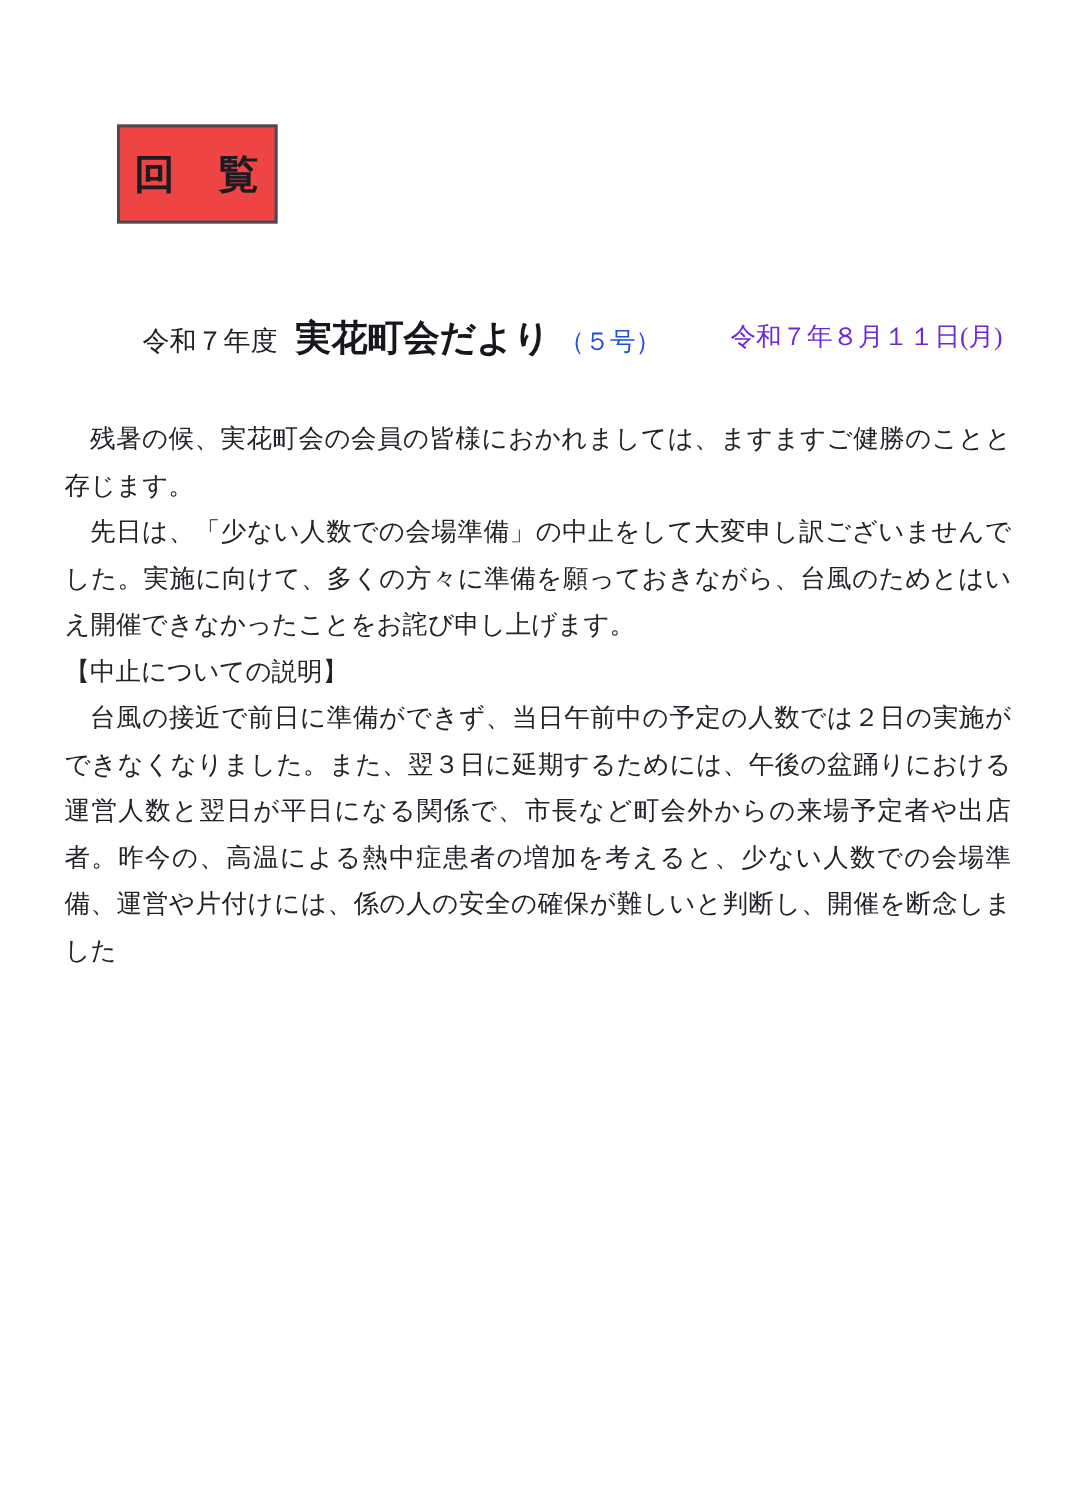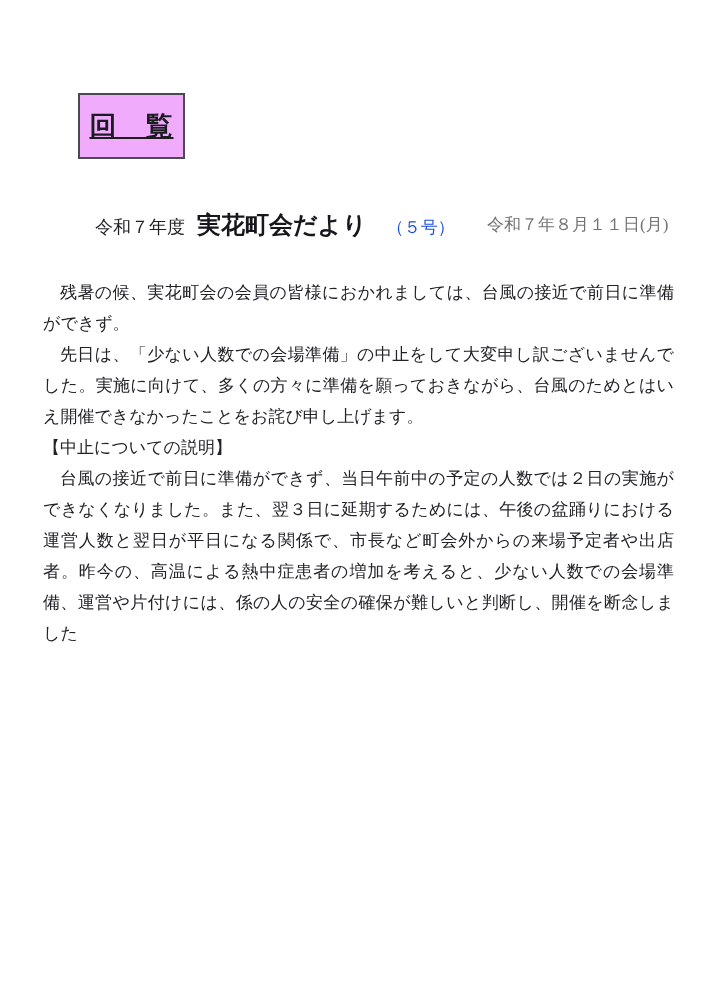--- a/index.html
+++ b/index.html
@@ -12,29 +12,28 @@
     position: relative;
     width: 714px;
     height: 1000px;
     background: #ffffff;
     overflow: hidden;
   }
   
   .kairan-box {
     position: absolute;
     left: 78px;
-    top: 93px;
+    top: 83px;
     width: 107px;
     height: 66px;
-    background: #f0abfc;
+    background: #ef4444;
     border: 2px solid #4a4a50;
     display: flex;
     align-items: center;
     justify-content: center;
-    text-decoration: underline;
   }
   .kairan-box span {
     font-size: 27px;
     font-weight: bold;
     color: #1b1b22;
     white-space: pre;
     letter-spacing: 1px;
   }
   
   .title-line {
@@ -46,34 +45,34 @@
   .title-era {
     font-size: 18px;
     color: #1e1e24;
     margin-right: 12px;
     margin-left: 19px;
   }
   .title-main {
     font-size: 24px;
     font-weight: bold;
     color: #16161c;
-    margin-right: 20px;
+    margin-right: 6px;
   }
   .title-issue {
     font-size: 17px;
     color: #1d4ed8;
   }
   
   .meta-block {
     position: absolute;
     left: 487px;
     top: 208px;
     font-size: 17px;
     line-height: 33px;
-    color: #737373;
+    color: #6d28d9;
     white-space: nowrap;
   }
   
   .body-text {
     position: absolute;
     left: 43px;
     top: 277px;
     width: 631px;
     font-size: 17px;
     line-height: 31px;
@@ -95,19 +94,19 @@
 
   <div class="title-line">
     <span class="title-era">令和７年度</span><span class="title-main">実花町会だより</span><span class="title-issue">（５号）</span>
   </div>
 
   <div class="meta-block">
     <div>令和７年８月１１日(月)</div>
   </div>
 
   <div class="body-text">
-    <p class="indent">残暑の候、実花町会の会員の皆様におかれましては、台風の接近で前日に準備ができず。</p>
+    <p class="indent">残暑の候、実花町会の会員の皆様におかれましては、ますますご健勝のことと存じます。</p>
     <p class="indent">先日は、「少ない人数での会場準備」の中止をして大変申し訳ございませんでした。実施に向けて、多くの方々に準備を願っておきながら、台風のためとはいえ開催できなかったことをお詫び申し上げます。</p>
     <p class="section-header">【中止についての説明】</p>
     <p class="indent">台風の接近で前日に準備ができず、当日午前中の予定の人数では２日の実施ができなくなりました。また、翌３日に延期するためには、午後の盆踊りにおける運営人数と翌日が平日になる関係で、市長など町会外からの来場予定者や出店者。昨今の、高温による熱中症患者の増加を考えると、少ない人数での会場準備、運営や片付けには、係の人の安全の確保が難しいと判断し、開催を断念しました</p>
   </div>
 
 </div>
 
 </body></html>

